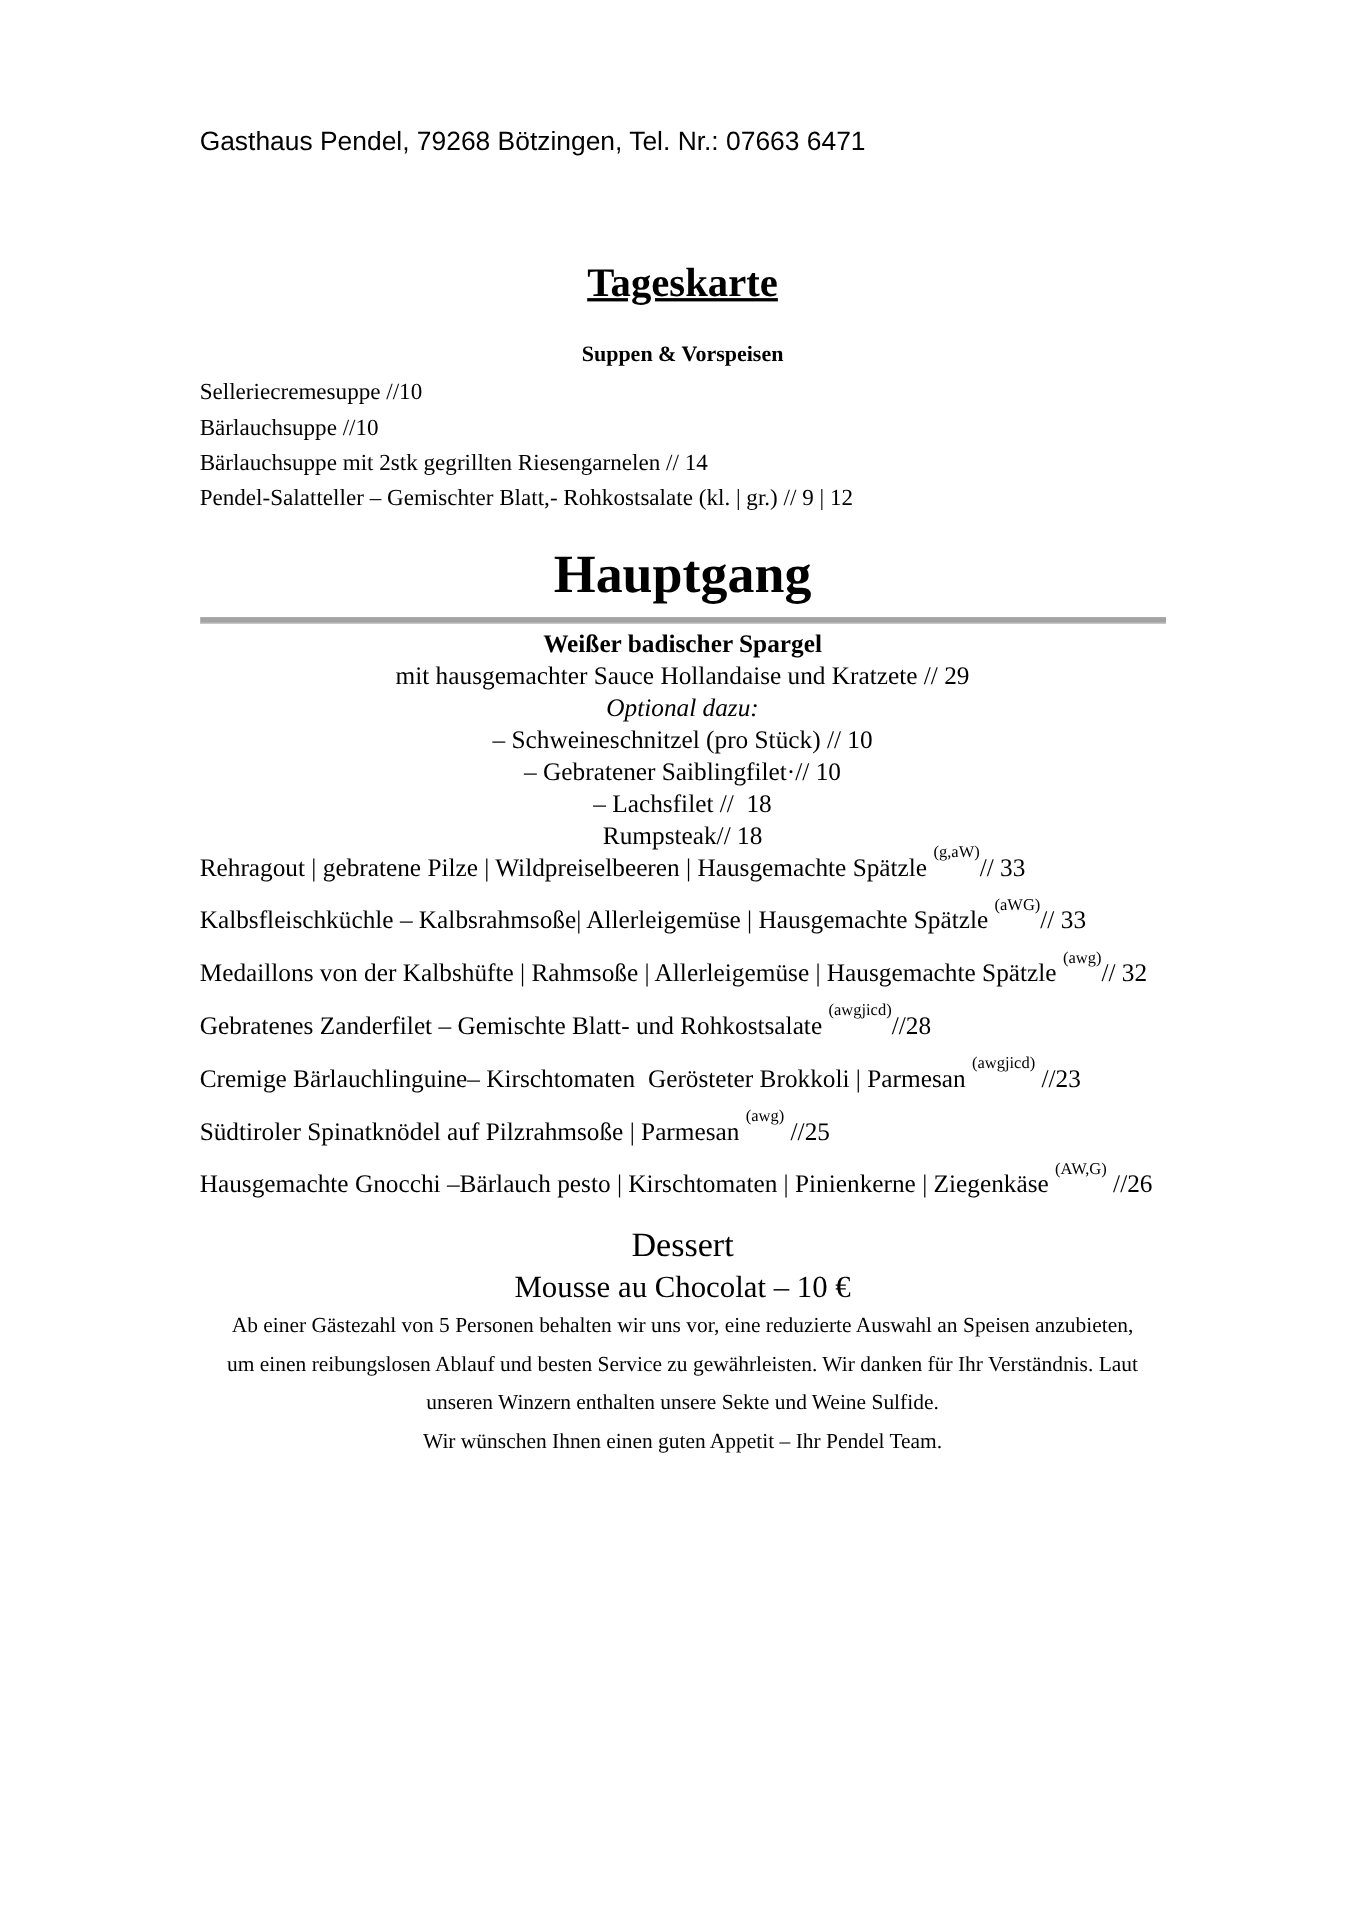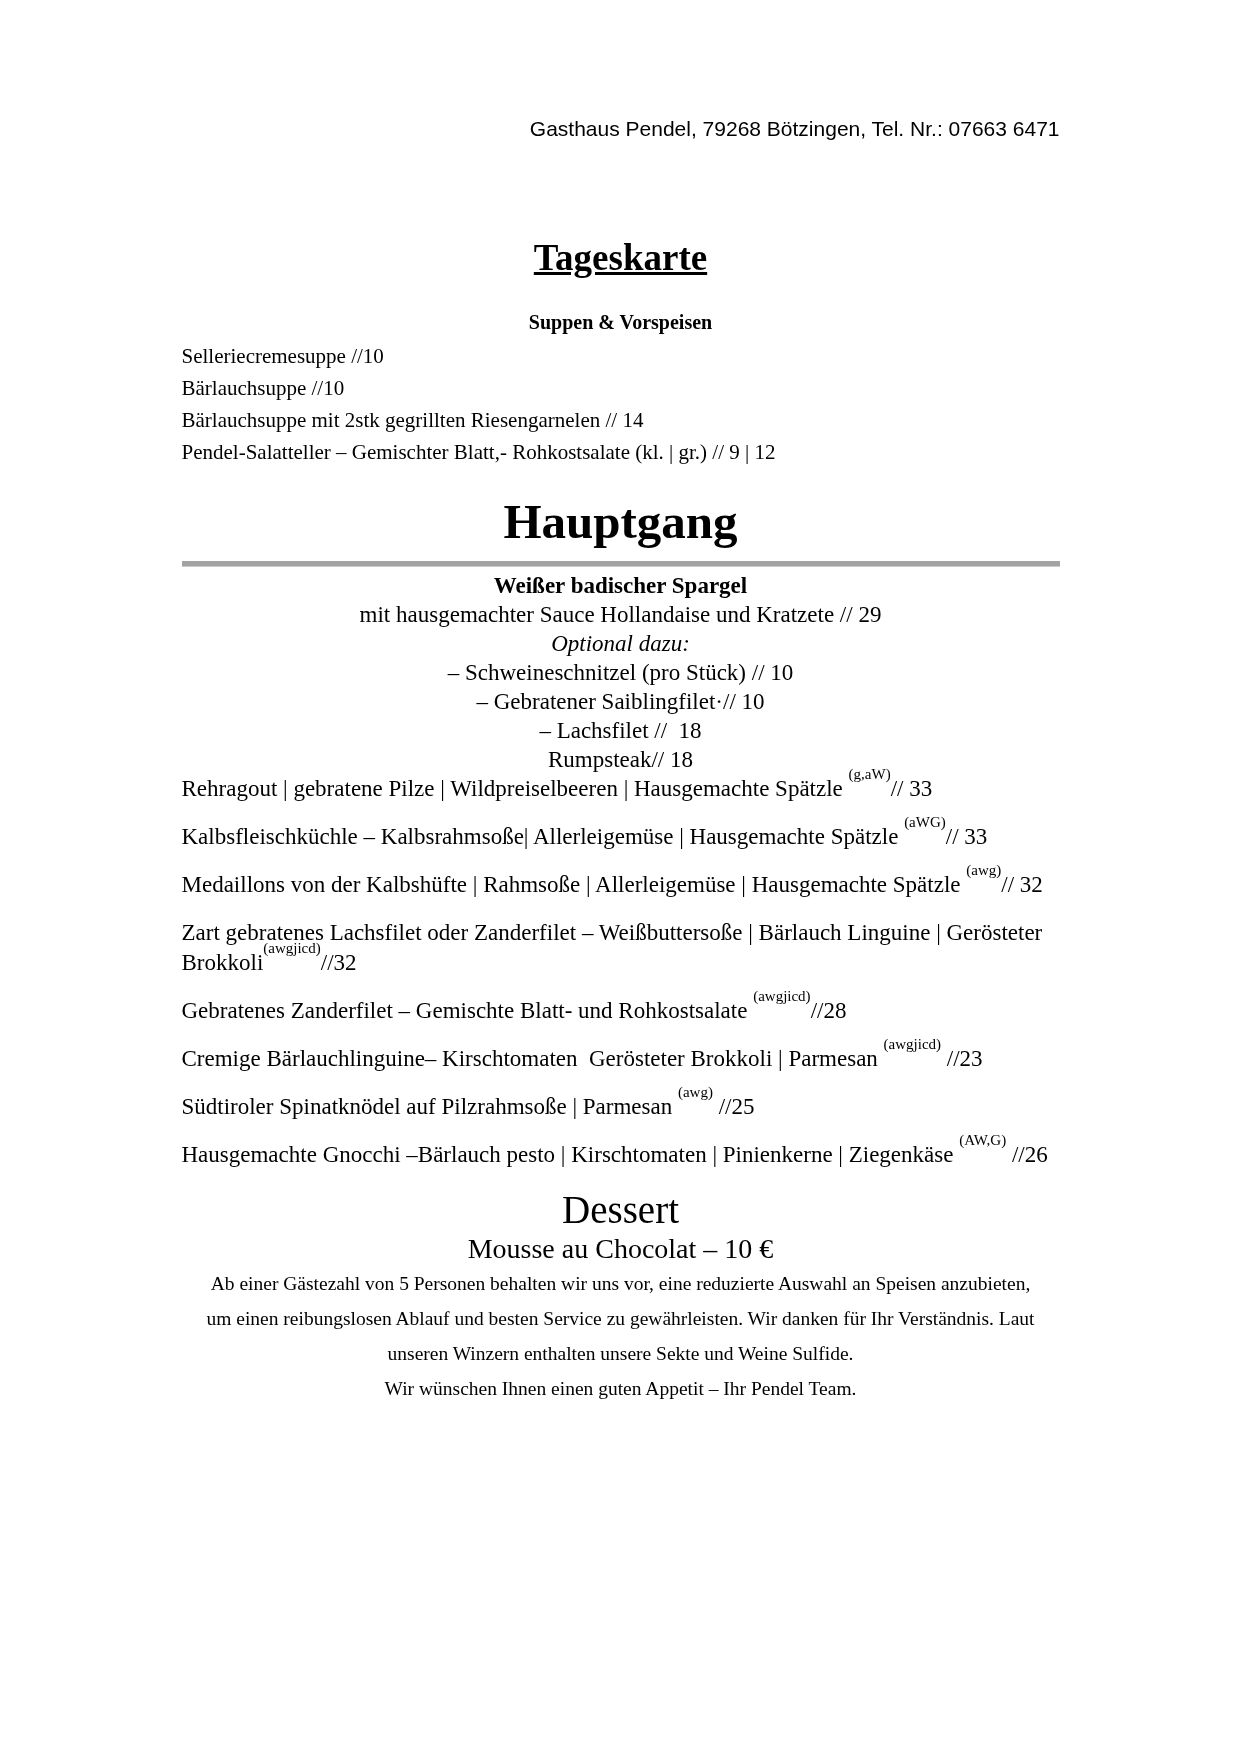--- a/index.html
+++ b/index.html
@@ -17,23 +17,23 @@
     font-family: "Liberation Serif", serif;
     overflow: hidden;
   }
   .content {
     width: 878px;
     margin: 0 auto;
   }
   .address {
     margin: 116px 0 0 0;
     font-family: "Liberation Sans", sans-serif;
-    font-size: 21px;
+    font-size: 24px;
     line-height: 25px;
-    text-align: right;
+    text-align: left;
   }
   .doc-title {
     margin: 96px 0 0 0;
     font-size: 37px;
     line-height: 42px;
     font-weight: 700;
     text-align: center;
     text-decoration: underline;
   }
   .heading-starters {
@@ -86,21 +86,21 @@
   .main-items p.first { margin-top: 0; }
   .allergen {
     font-size: 15px;
     line-height: 0;
     position: relative;
     top: -8px;
     white-space: pre-wrap;
   }
   .heading-dessert {
     margin: 21px 0 0 0;
-    font-size: 39px;
+    font-size: 31px;
     line-height: 37px;
     font-weight: 400;
     text-align: center;
   }
   .dessert-item {
     margin: 4px 0 0 0;
     font-size: 28px;
     line-height: 34px;
     text-align: center;
   }
@@ -142,21 +142,20 @@
       <p>– Schweineschnitzel (pro Stück) // 10</p>
       <p>– Gebratener Saiblingfilet·// 10</p>
       <p>– Lachsfilet //  18</p>
       <p>Rumpsteak// 18</p>
     </div>
 
     <div class="main-items">
       <p class="first"><span>Rehragout | gebratene Pilze | Wildpreiselbeeren | Hausgemachte Spätzle </span><sup class="allergen">(g,aW)</sup><span>// 33</span></p>
       <p><span>Kalbsfleischküchle – Kalbsrahmsoße| Allerleigemüse | Hausgemachte Spätzle </span><sup class="allergen">(aWG)</sup><span>// 33</span></p>
       <p><span>Medaillons von der Kalbshüfte | Rahmsoße | Allerleigemüse | Hausgemachte Spätzle </span><sup class="allergen">(awg)</sup><span>// 32</span></p>
-      <p><span>Zart gebratenes Lachsfilet oder Zanderfilet – Weißbuttersoße | Bärlauch Linguine | Gerösteter Brokkoli</span><sup class="allergen">(awgjicd)</sup><span>//32</span></p>
       <p><span>Gebratenes Zanderfilet – Gemischte Blatt- und Rohkostsalate </span><sup class="allergen">(awgjicd)</sup><span>//28</span></p>
       <p><span>Cremige Bärlauchlinguine– Kirschtomaten  Gerösteter Brokkoli | Parmesan </span><sup class="allergen">(awgjicd)</sup><span> //23</span></p>
       <p><span>Südtiroler Spinatknödel auf Pilzrahmsoße | Parmesan </span><sup class="allergen">(awg)</sup><span> //25</span></p>
       <p><span>Hausgemachte Gnocchi –Bärlauch pesto | Kirschtomaten | Pinienkerne | Ziegenkäse </span><sup class="allergen">(AW,G)</sup><span> //26</span></p>
     </div>
 
     <h2 class="heading-dessert">Dessert</h2>
     <p class="dessert-item">Mousse au Chocolat – 10 €</p>
 
     <p class="notice">Ab einer Gästezahl von 5 Personen behalten wir uns vor, eine reduzierte Auswahl an Speisen anzubieten, um einen reibungslosen Ablauf und besten Service zu gewährleisten. Wir danken für Ihr Verständnis. Laut unseren Winzern enthalten unsere Sekte und Weine Sulfide.</p>

